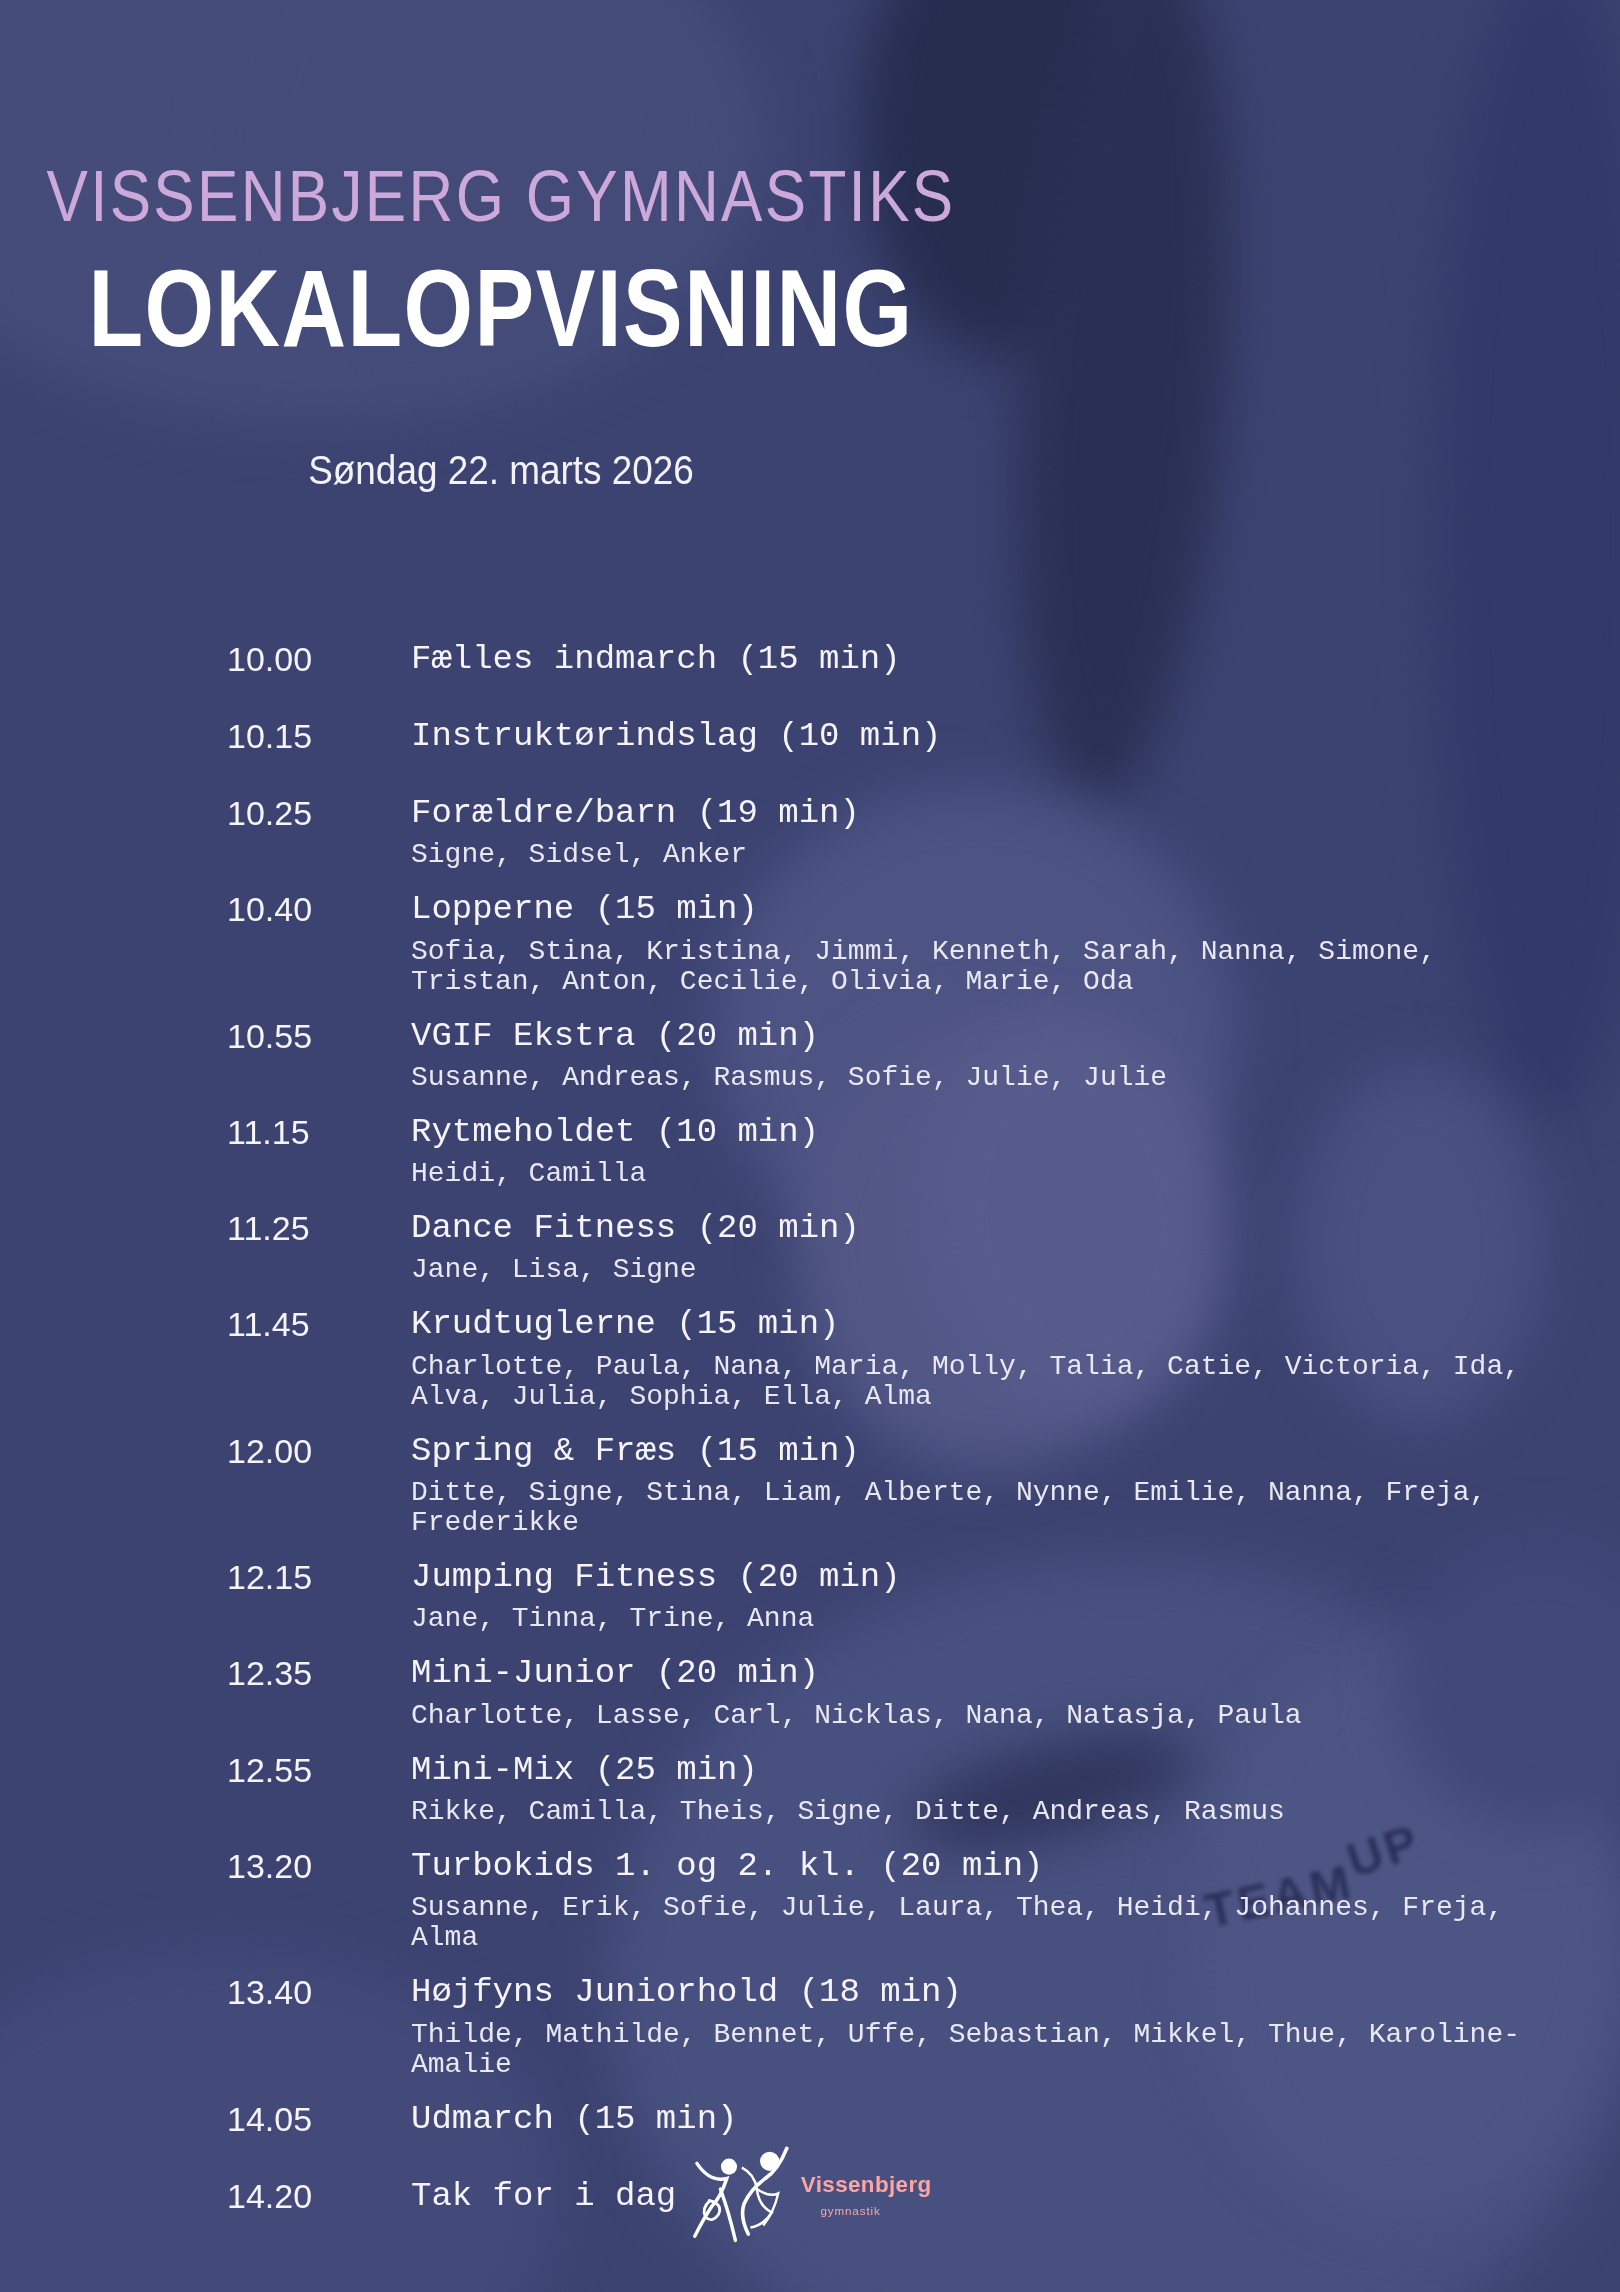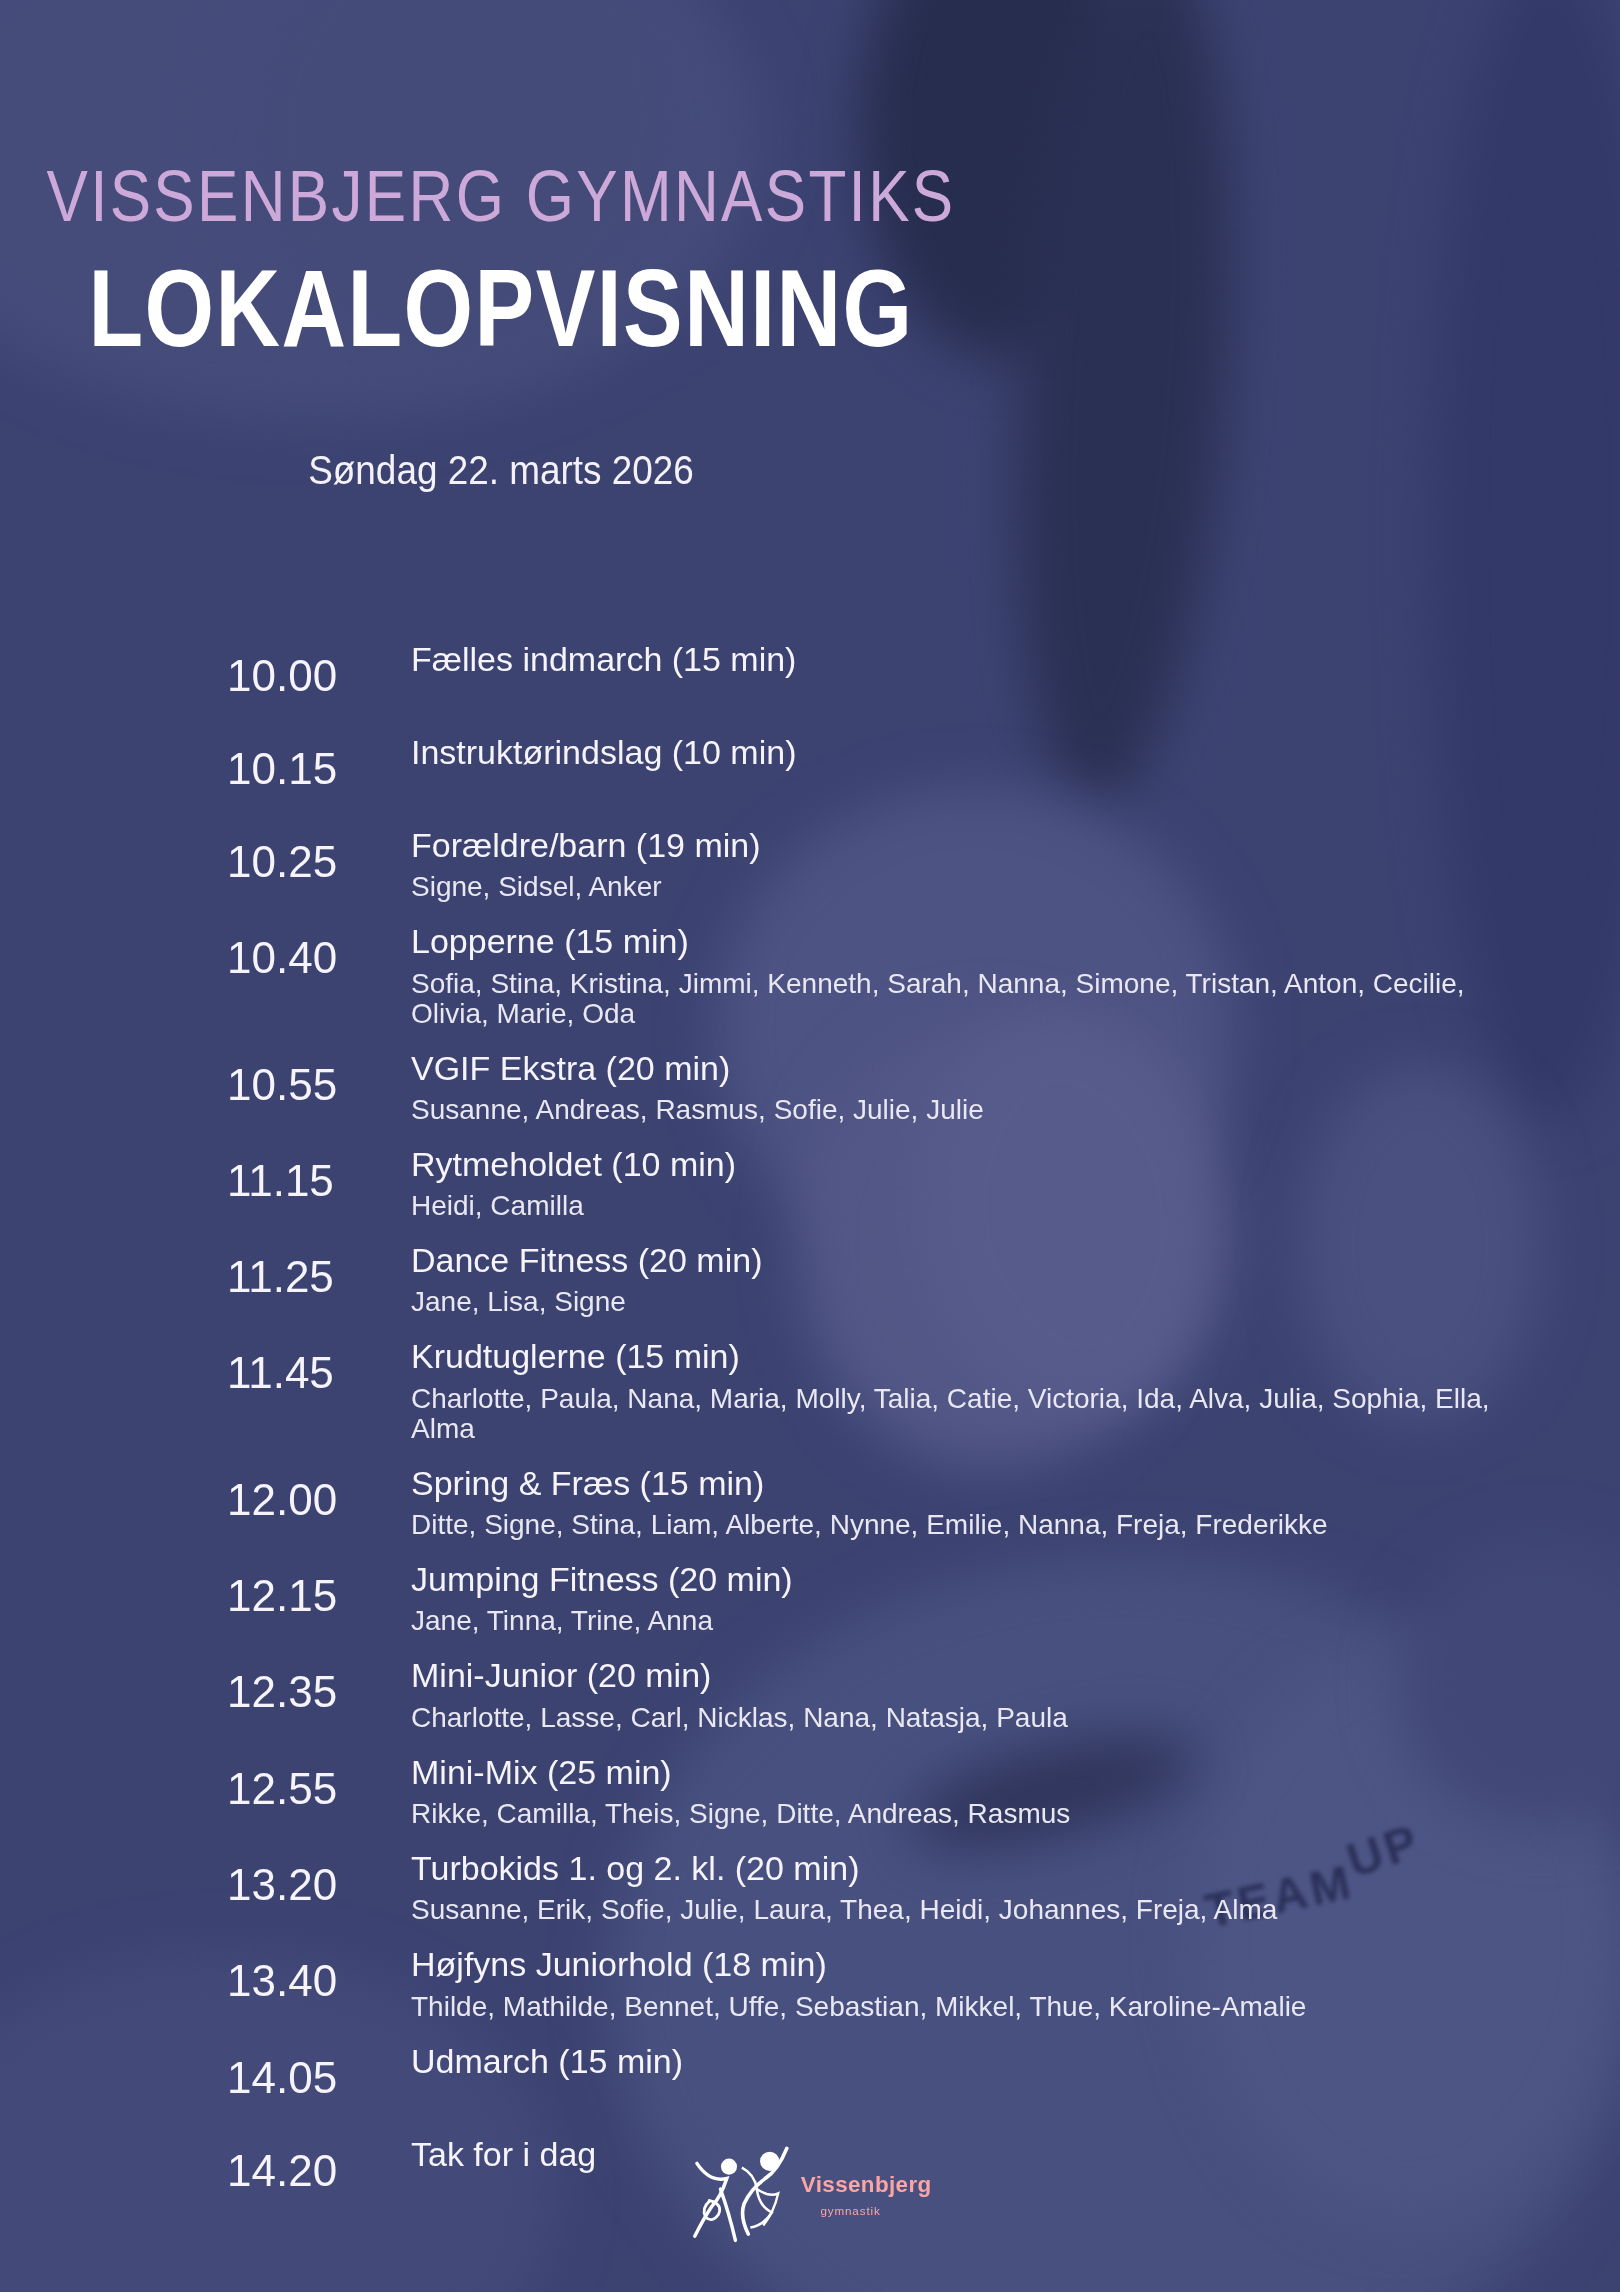--- a/index.html
+++ b/index.html
@@ -47,23 +47,23 @@
   .date-line{
     position:absolute;left:501px;top:446px;white-space:nowrap;
     transform:translateX(-50%) scaleX(0.9);
     color:#f4f2f8;font-size:41px;font-weight:400;line-height:1.2;
   }
   
   .schedule{position:absolute;left:227px;top:639px;width:1299px;}
   .row{display:flex;align-items:flex-start;margin-bottom:36px;}
   .row.with-names{margin-bottom:19px;}
   .row .time{
-    flex:0 0 184px;color:#f6f4fa;font-size:44px;line-height:41px;font-weight:400;margin-top:16px;
-  }
-  .row .entry{flex:1 1 auto;}
+    flex:0 0 184px;color:#f6f4fa;font-size:34px;line-height:41px;font-weight:400;
+  }
+  .row .entry{flex:1 1 auto;font-family:Liberation Mono, monospace;}
   .row .event{color:#f6f4fa;font-size:34px;line-height:41px;font-weight:400;}
   .row .names{color:#e9e7f1;font-size:28px;line-height:30px;margin-top:6.3px;font-weight:400;}
   .row .names:empty{display:none;}
   
   .logo{
     position:absolute;left:810px;top:2142px;transform:translateX(-50%);
     display:flex;align-items:center;color:#fca5a5;
   }
   .logo svg{display:block;}
   .logo-text{margin-left:5.4px;line-height:1;}

